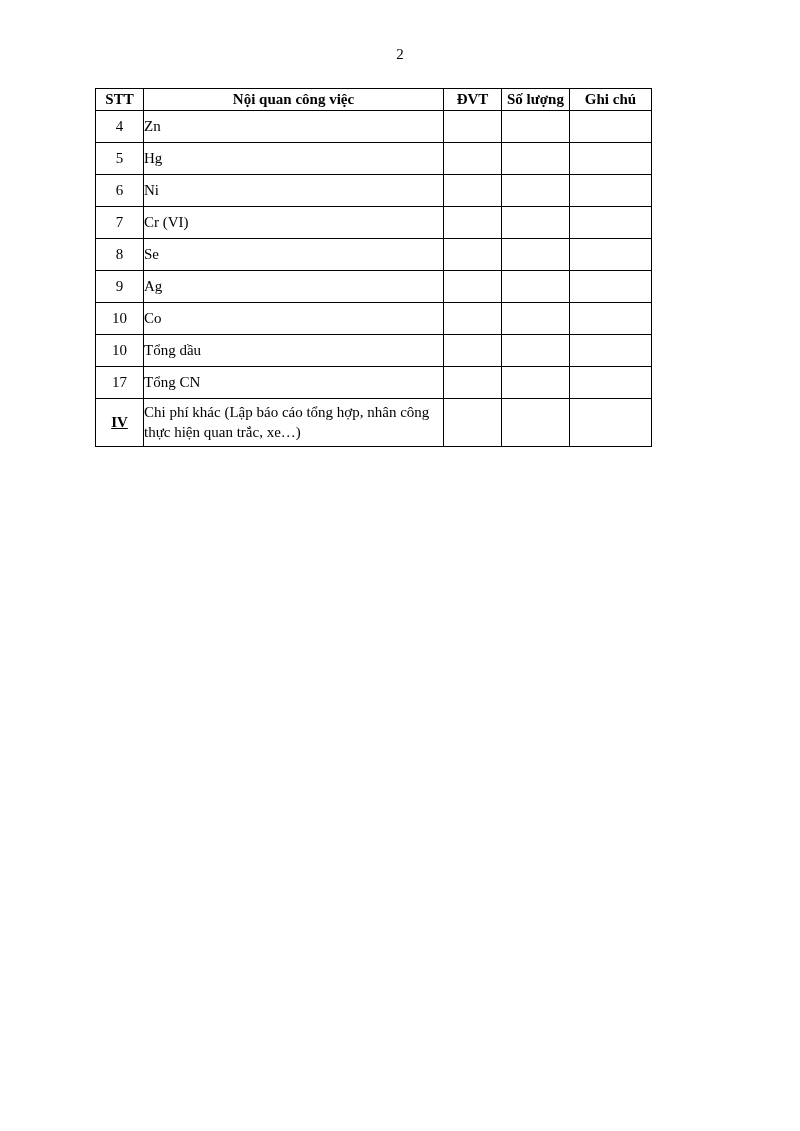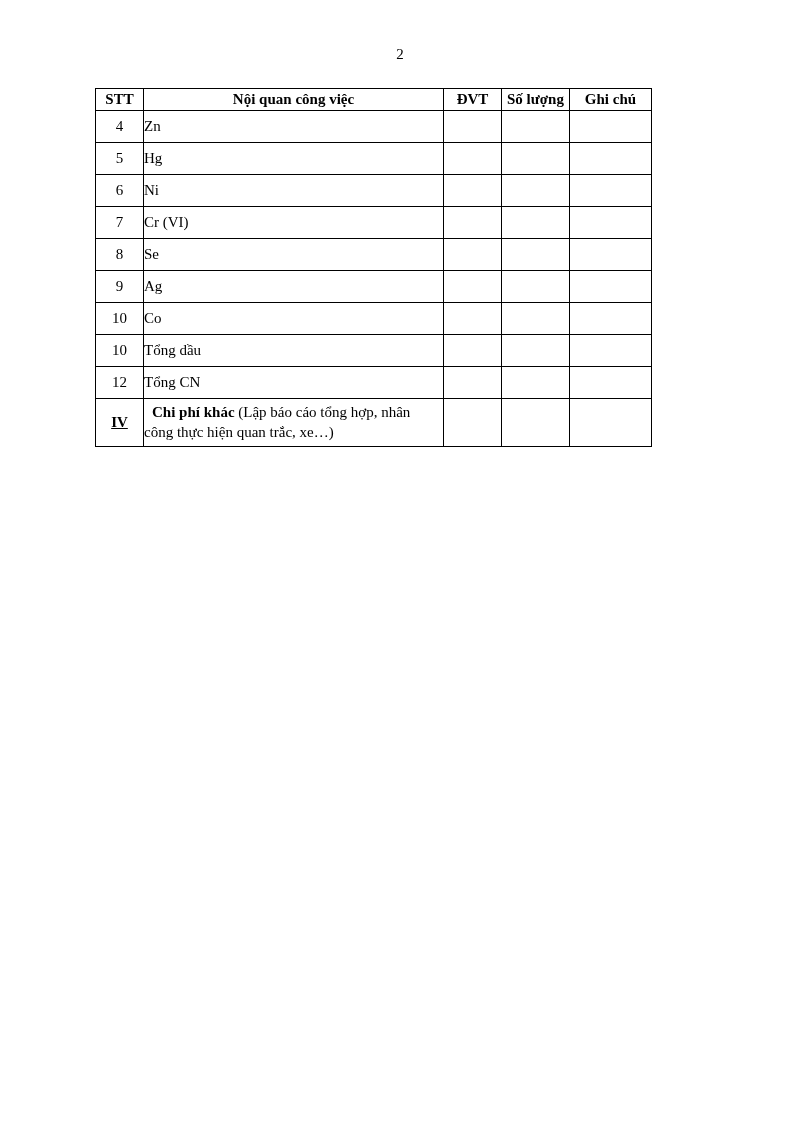--- a/index.html
+++ b/index.html
@@ -73,21 +73,21 @@
 
   tr.row-iv td.c-stt {
     font-weight: bold;
     text-decoration: underline;
   }
   tr.row-iv td.c-noidung {
     line-height: 1.3;
     padding-top: 4px;
     padding-bottom: 4px;
   }
-  .bold { font-weight: bold; margin-left: 8px; }
+  .bold { font-weight: normal; }
 </style>
 </head>
 <body>
 
 <div class="page">
 
   <div class="page-number">2</div>
 
   <div class="table-wrap">
     <table class="doc-table">
@@ -170,21 +170,21 @@
           <td class="c-stt">10</td>
           <td class="c-noidung">Tổng dầu</td>
           <td class="c-empty"></td>
           <td class="c-empty"></td>
           <td class="c-empty"></td>
         </tr>
 
 
 
         <tr>
-          <td class="c-stt">12</td>
+          <td class="c-stt">17</td>
           <td class="c-noidung">Tổng CN</td>
           <td class="c-empty"></td>
           <td class="c-empty"></td>
           <td class="c-empty"></td>
         </tr>
 
         <tr class="row-iv">
           <td class="c-stt">IV</td>
           <td class="c-noidung"><span class="bold">Chi phí khác</span><span> (Lập báo cáo tổng hợp, nhân công thực hiện quan trắc, xe…)</span></td>
           <td class="c-empty"></td>

